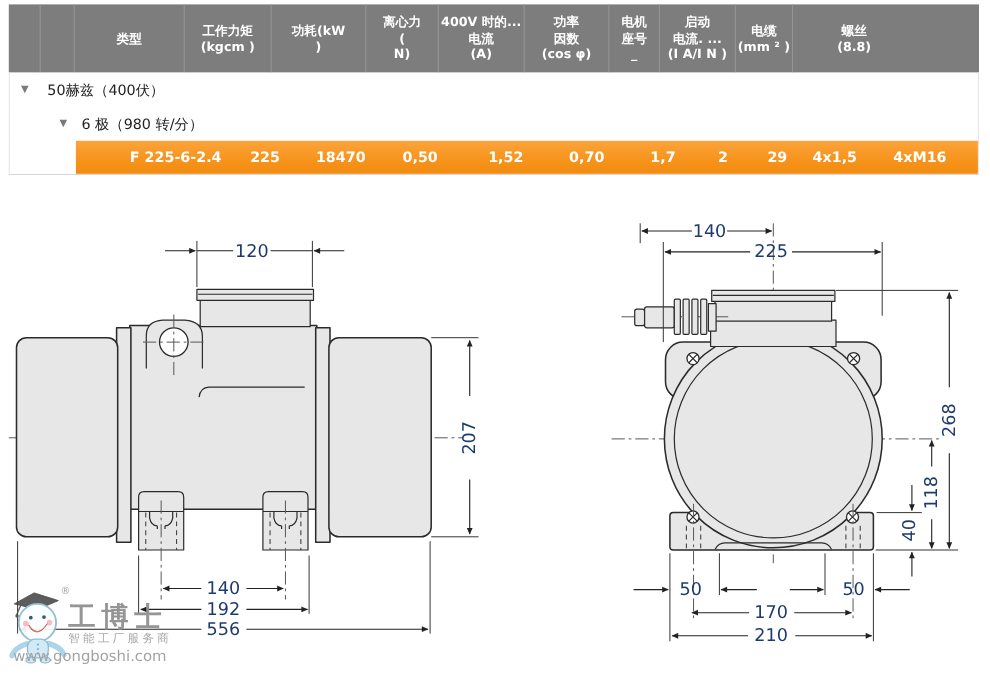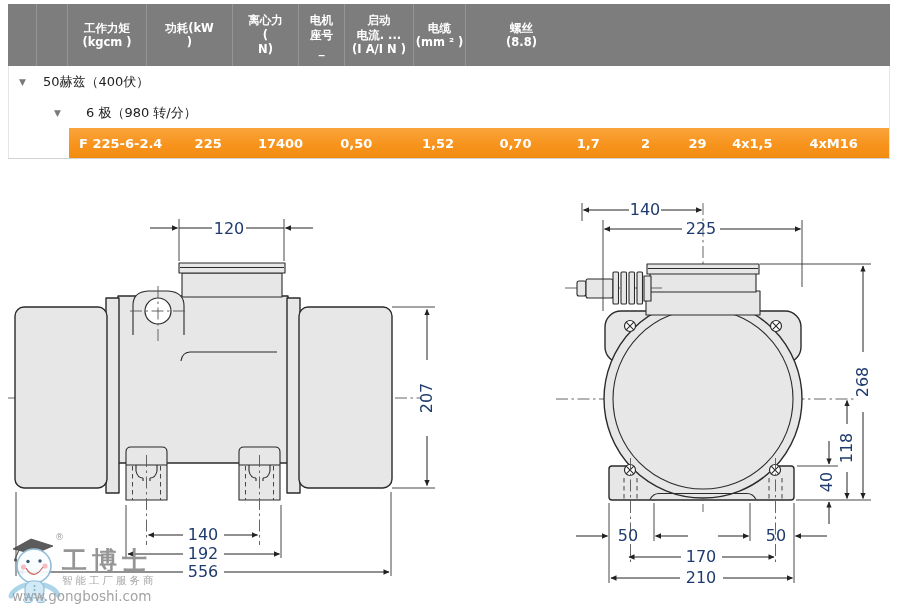--- a/index.html
+++ b/index.html
@@ -15,21 +15,21 @@
   .tree-row{position:relative;height:31px;background:#fff;font-size:13px;color:#222;
             border-left:1px solid #e6e6e6;border-right:1px solid #e6e6e6;}
   .tri{position:absolute;top:50%;transform:translateY(-52%);color:#7a7a7a;font-size:9px;cursor:pointer;}
   .tree-label{position:absolute;top:50%;transform:translateY(-50%);white-space:nowrap;}
   .data-row{position:relative;height:30px;background:#fff;
             border-left:1px solid #e6e6e6;border-right:1px solid #e6e6e6;}
   .orange{position:absolute;left:60px;right:0;top:0;bottom:0;display:flex;align-items:center;
           background:linear-gradient(180deg,#fba43c 0%,#f7941d 55%,#f18c10 100%);
           color:#fff;font-size:13px;font-weight:bold;}
   .cell{box-sizing:border-box;text-align:center;overflow:hidden;white-space:nowrap;}
-  .cell.type{text-align:left;padding-left:10px;}
+  .cell.type{text-align:left;padding-left:10px;margin-left:39px;}
   
   .diagram{position:absolute;left:0;top:160px;}
   .outline{fill:#e7e7e7;stroke:#2b2b2b;stroke-width:1.4;stroke-linejoin:round;}
   .outline2{fill:#e7e7e7;stroke:#2b2b2b;stroke-width:1.1;stroke-linejoin:round;}
   .thin{fill:none;stroke:#2b2b2b;stroke-width:1.1;}
   .whitefill{fill:#ffffff;stroke:#2b2b2b;stroke-width:1.2;}
   .dim{fill:none;stroke:#222;stroke-width:1;}
   .ext{fill:none;stroke:#333;stroke-width:0.9;}
   .cdash{fill:none;stroke:#555;stroke-width:0.9;stroke-dasharray:12 3.5 2.5 3.5;}
   .hdash{fill:none;stroke:#444;stroke-width:1;stroke-dasharray:4.5 3.5;}
@@ -42,54 +42,61 @@
 </style>
 </head>
 <body>
 
 <div class="page">
 
   <div class="spec-table">
     <div class="thead">
       <div class="th" style="width:29px"></div>
       <div class="th" style="width:31px"></div>
+      <div class="th" style="width:100px">类型</div>
       <div class="th" style="width:79px">工作力矩
 (kgcm )</div>
       <div class="th" style="width:86px">功耗(kW
 )</div>
       <div class="th" style="width:66px">离心力
 (
 N)</div>
+      <div class="th" style="width:78px">400V 时的...
+电流
+(A)</div>
+      <div class="th" style="width:77px">功率
+因数
+(cos φ)</div>
       <div class="th" style="width:46px">电机
 座号
 _</div>
       <div class="th" style="width:69px">启动
 电流. ...
 (I A/I N )</div>
       <div class="th" style="width:52px">电缆
 (mm ² )</div>
       <div class="th" style="width:111px">螺丝
 (8.8)</div>
     </div>
 
     <div class="tree-row">
       <span class="tri" style="left:10px">▼</span>
       <span class="tree-label" style="left:34px">50赫兹（400伏）</span>
     </div>
 
     <div class="tree-row">
       <span class="tri" style="left:45px">▼</span>
-      <span class="tree-label" style="left:77px">6 极（980 转/分）</span>
+      <span class="tree-label" style="left:65px">6 极（980 转/分）</span>
     </div>
 
     <div class="data-row">
       <div class="orange">
         <div class="cell type" style="width:100px">F 225-6-2.4</div>
         <div class="cell" style="width:79px">225</div>
-        <div class="cell" style="width:66px">17400</div>
+        <div class="cell" style="width:66px">18470</div>
         <div class="cell" style="width:86px">0,50</div>
         <div class="cell" style="width:78px">1,52</div>
         <div class="cell" style="width:77px">0,70</div>
         <div class="cell" style="width:69px">1,7</div>
         <div class="cell" style="width:46px">2</div>
         <div class="cell" style="width:58px">29</div>
         <div class="cell" style="width:52px">4x1,5</div>
         <div class="cell" style="width:111px">4xM16</div>
       </div>
     </div>

